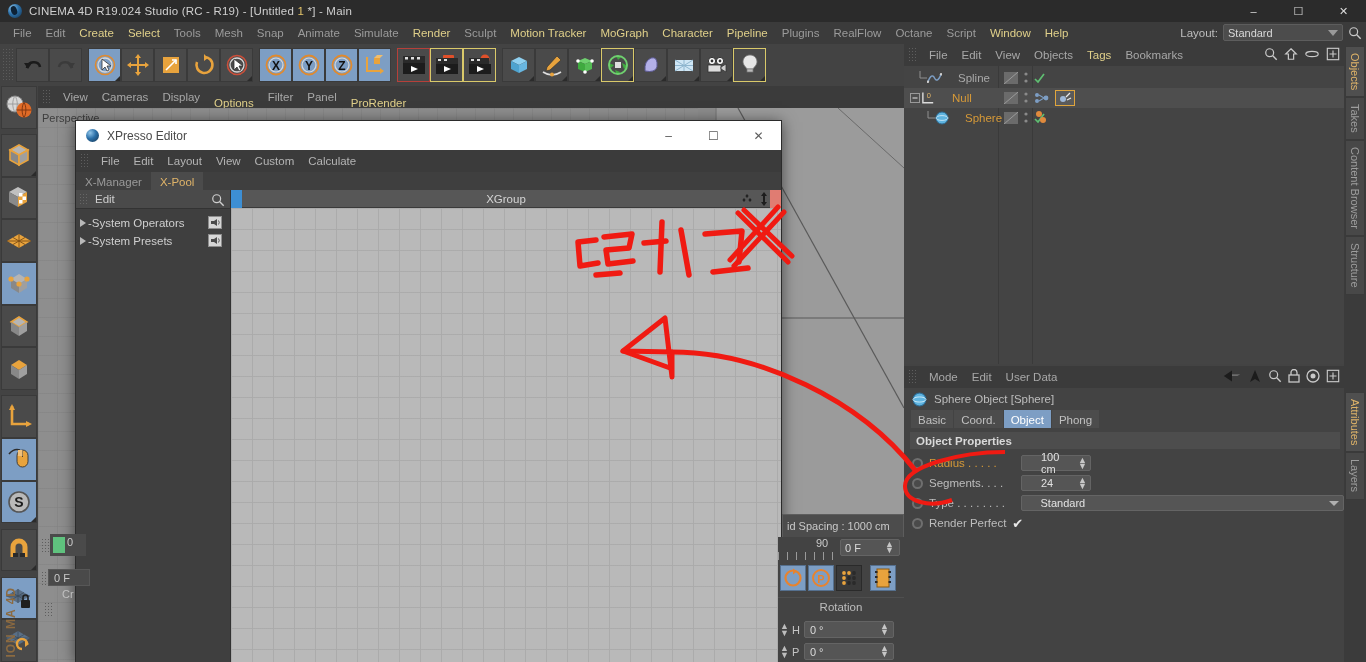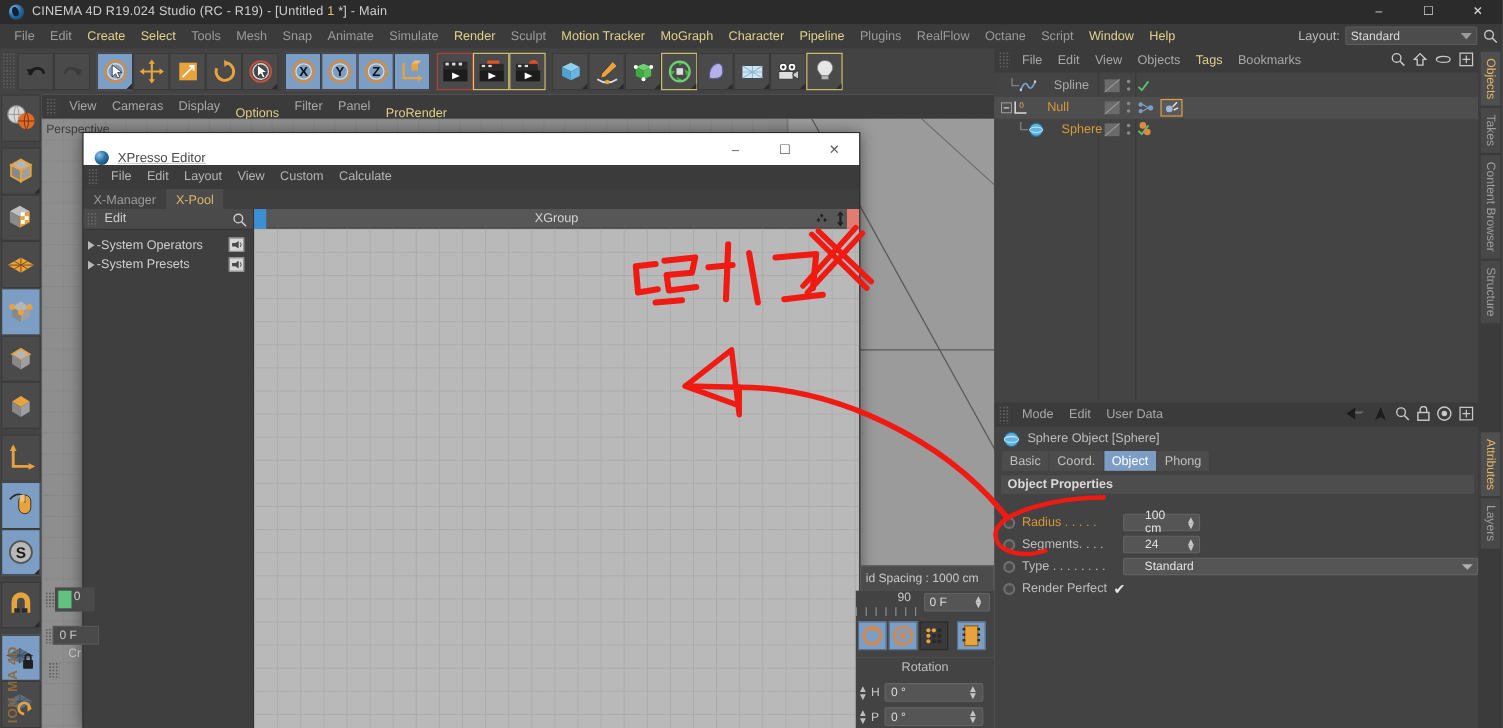--- a/index.html
+++ b/index.html
@@ -126,21 +126,21 @@
     position: absolute; left: 4px; top: 4px; font-size: 11px; color: #3d3d3d;
   }
 
   
   .xpresso {
     position: absolute; left: 75px; top: 120px; width: 707px; height: 542px;
     background: #3f3f3f; box-shadow: 0 2px 14px rgba(0,0,0,.55);
     border: 1px solid #2b2b2b;
   }
   .xp-title {
-    height: 29px; background: #ffffff; display: flex; align-items: flex-end; position: relative; text-decoration: underline;
+    height: 29px; background: #ffffff; display: flex; align-items: center; position: relative;
   }
   .xp-icon {
     width: 13px; height: 13px; margin: 0 8px 0 10px; border-radius: 50%;
     background: radial-gradient(circle at 32% 30%, #8fc4e8 0%, #2a6fa8 45%, #16334d 100%);
   }
   .xp-title-text { font-size: 12px; color: #4a4a4a; }
   .xp-wbtns { position: absolute; right: 0; top: 0; height: 29px; display: flex; }
   .xp-wbtn { width: 45px; height: 29px; display: flex; align-items: center; justify-content: center; color: #5b5b5b; font-size: 12px; }
 
   .xp-menubar {
@@ -215,21 +215,21 @@
   .om-dotcol { position: absolute; left: 100px; top: 3px; width: 60px; height: 14px; display: flex; align-items: center; gap: 6px; }
   .om-tagcol { position: absolute; left: 130px; top: 2px; height: 16px; display: flex; align-items: center; gap: 3px; }
 
   .am-menubar { height: 22px; background: #3b3b3b; display: flex; align-items: center; padding-left: 4px; position: relative; margin-top: 2px; }
   .am-obj { height: 22px; display: flex; align-items: center; padding-left: 8px; background: #434343; }
   .am-obj-label { font-size: 11.5px; color: #bdbdbd; margin-left: 7px; }
   .am-tabs { height: 18px; display: flex; align-items: stretch; padding-left: 7px; gap: 1px; }
   .am-tab { font-size: 11.5px; color: #c0c0c0; padding: 1px 7px 0 7px; display: flex; align-items: center; background: #4c4c4c; }
   .am-tab.active { background: #7d9ec4; color: #fff; }
   .am-section {
-    height: 17px; background: #4d4d4d; margin: 4px 4px 16px 6px; display: flex;
+    height: 17px; background: #4d4d4d; margin: 4px 4px 4px 6px; display: flex;
     align-items: center; padding-left: 6px; font-size: 11.5px; color: #d9d9d9; font-weight: bold;
   }
   .am-row { height: 20px; display: flex; align-items: center; padding-left: 8px; }
   .am-radio {
     width: 11px; height: 11px; border-radius: 50%; border: 2px solid #6f6f6f;
     background: #4a4a4a; margin-right: 6px; flex: none;
   }
   .am-label { font-size: 11.5px; color: #bdbdbd; width: 92px; white-space: nowrap; }
   .am-label.orange { color: #d79a38; }
   .am-field {

